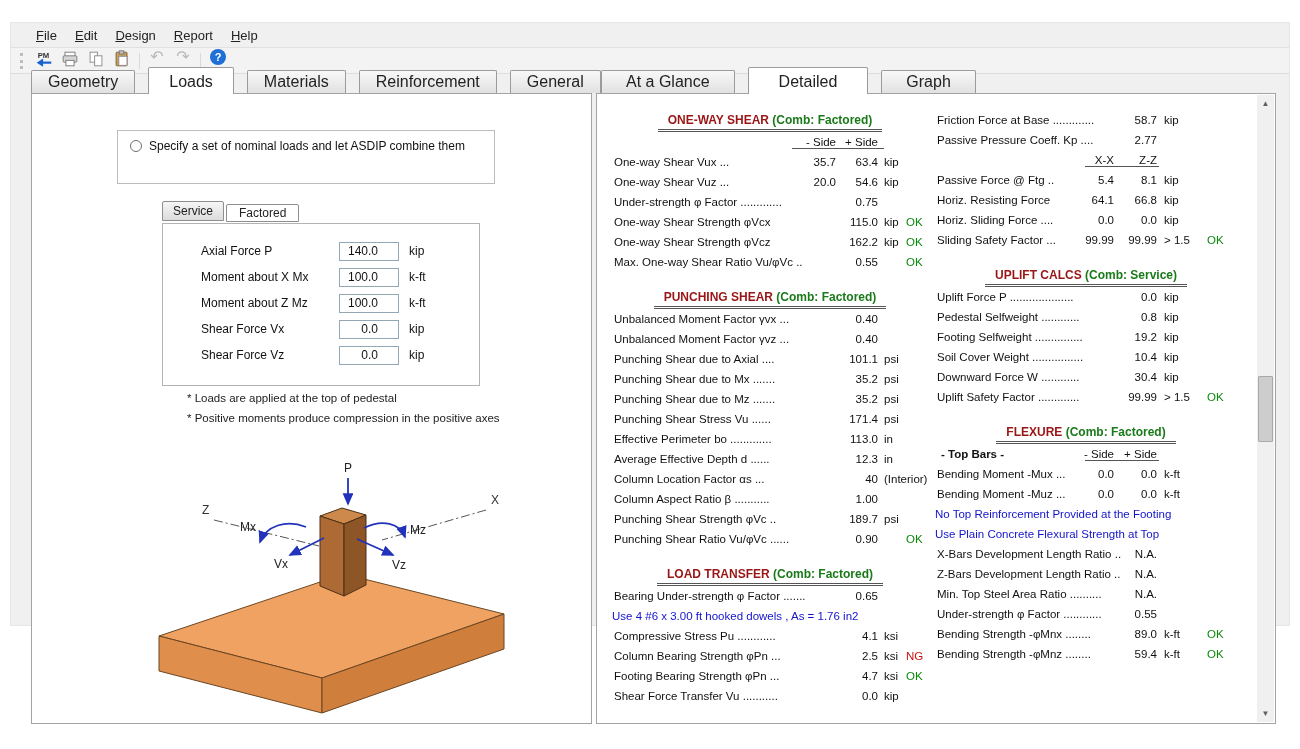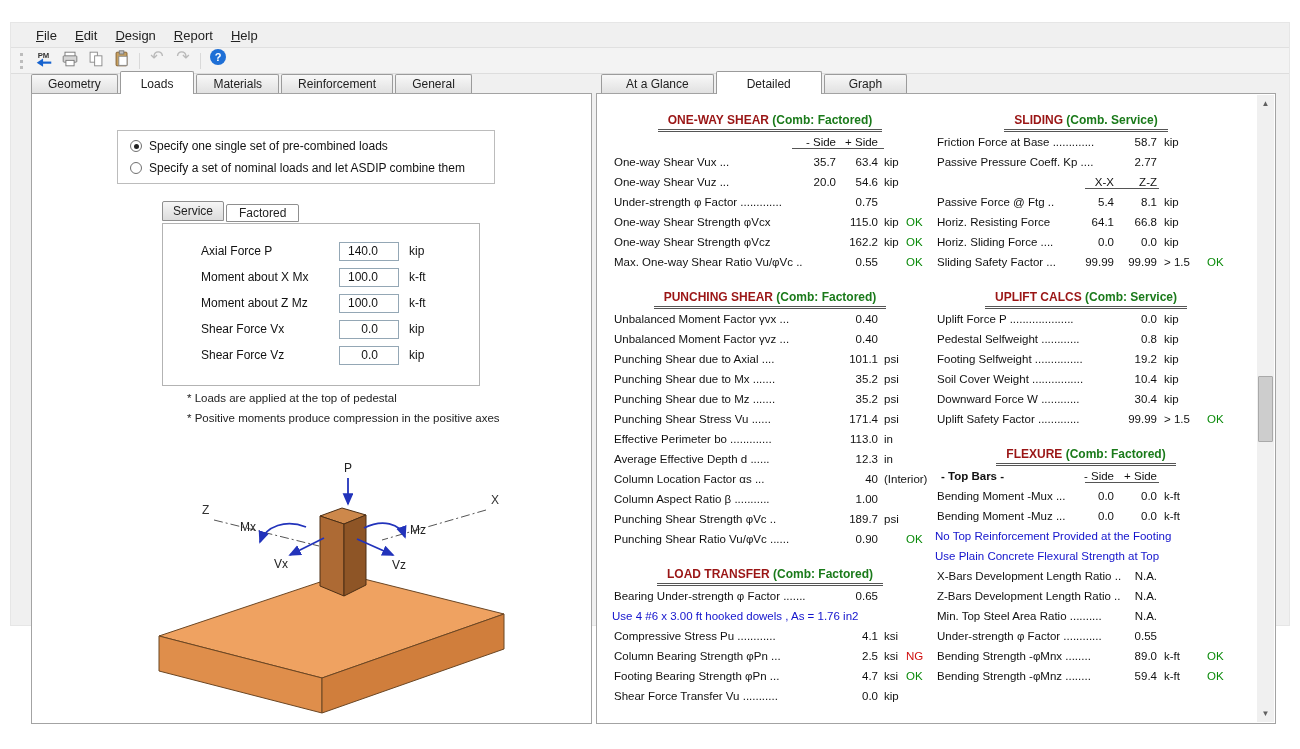--- a/index.html
+++ b/index.html
@@ -15,21 +15,21 @@
   .tbtn{width:24px;height:24px;display:flex;align-items:flex-start;justify-content:center;border-radius:2px}
   .tbtn svg{width:20px;height:20px;display:block}
   .tglyph{font-size:16px;line-height:1;color:#b9b9b9}
   .help-circle{width:16px;height:16px;border-radius:50%;background:#1e6fd6;color:#fff;font-size:11px;font-weight:bold;display:flex;align-items:center;justify-content:center}
   .tsep{width:1px;height:16px;background:#d9d9d9;margin:0 3px}
 
   
   .tabstrip{position:absolute;display:flex;align-items:flex-end;height:22px;z-index:5}
   #left-tabs{left:20px;top:48px}
   #right-tabs{left:590px;top:48px}
-  .tab{font-size:12px;color:#222;background:linear-gradient(#f8f8f8,#e1e1e1);border:1px solid #9b9b9b;border-bottom:none;padding:2px 16px;margin-right:2px;border-radius:2px 2px 0 0;white-space:nowrap}
+  .tab{font-size:16px;color:#222;background:linear-gradient(#f8f8f8,#e1e1e1);border:1px solid #9b9b9b;border-bottom:none;padding:2px 16px;margin-right:13px;border-radius:2px 2px 0 0;white-space:nowrap}
   #right-tabs .tab{padding:2px 24px}
   .tab.active{background:#fff;padding:5px 20px 3px;margin-bottom:-1px;z-index:6}
   #right-tabs .tab.active{padding:5px 30px 3px}
   .pbody{position:absolute;background:#fff;border:1px solid #a3a3a3}
   #left-body{left:20px;top:70px;width:561px;height:631px}
   #right-body{left:585px;top:70px;width:680px;height:631px;overflow:hidden}
 
   
   .radio-box{position:absolute;left:85px;top:36px;width:378px;height:54px;border:1px solid #bcbcbc;padding:8px 12px;display:flex;flex-direction:column;justify-content:space-between}
   .radio-row{display:flex;align-items:center;gap:7px;font-size:12px;color:#111}
@@ -151,24 +151,20 @@
     <div class="tabstrip" id="left-tabs">
         <div class="tab">Geometry</div>
         <div class="tab active">Loads</div>
         <div class="tab">Materials</div>
         <div class="tab">Reinforcement</div>
         <div class="tab">General</div>
       </div>
     <div class="pbody" id="left-body">
       <div class="radio-box" id="radio-box">
           <div class="radio-row">
-            <span class="rb sel"></span>
-            <span class="rlabel">Specify one single set of pre-combined loads</span>
-          </div>
-          <div class="radio-row">
             <span class="rb"></span>
             <span class="rlabel">Specify a set of nominal loads and let ASDIP combine them</span>
           </div>
         </div>
       <div class="subtabs" id="load-subtabs">
           <div class="subtab">Service</div>
           <div class="subtab active">Factored</div>
         </div>
       <div class="fields-box">
         <div id="field-rows">
@@ -374,21 +370,20 @@
             </div>
             <div class="rrow">
               <span class="lbl">Shear Force Transfer Vu ...........</span>
               <span class="v2">0.0</span>
               <span class="unit">kip</span>
             </div>
           </div>
         </div>
       <div class="rcol c2" id="col2">
           <div class="sec">
-            <div class="sec-h"><span class="sec-hi"><span class="sec-t">SLIDING </span><span class="sec-c">(Comb. Service)</span></span></div>
             <div class="rrow">
               <span class="lbl">Friction Force at Base .............</span>
               <span class="v2">58.7</span>
               <span class="unit">kip</span>
             </div>
             <div class="rrow">
               <span class="lbl">Passive Pressure Coeff. Kp ....</span>
               <span class="v2">2.77</span>
             </div>
             <div class="rrow subhead">

